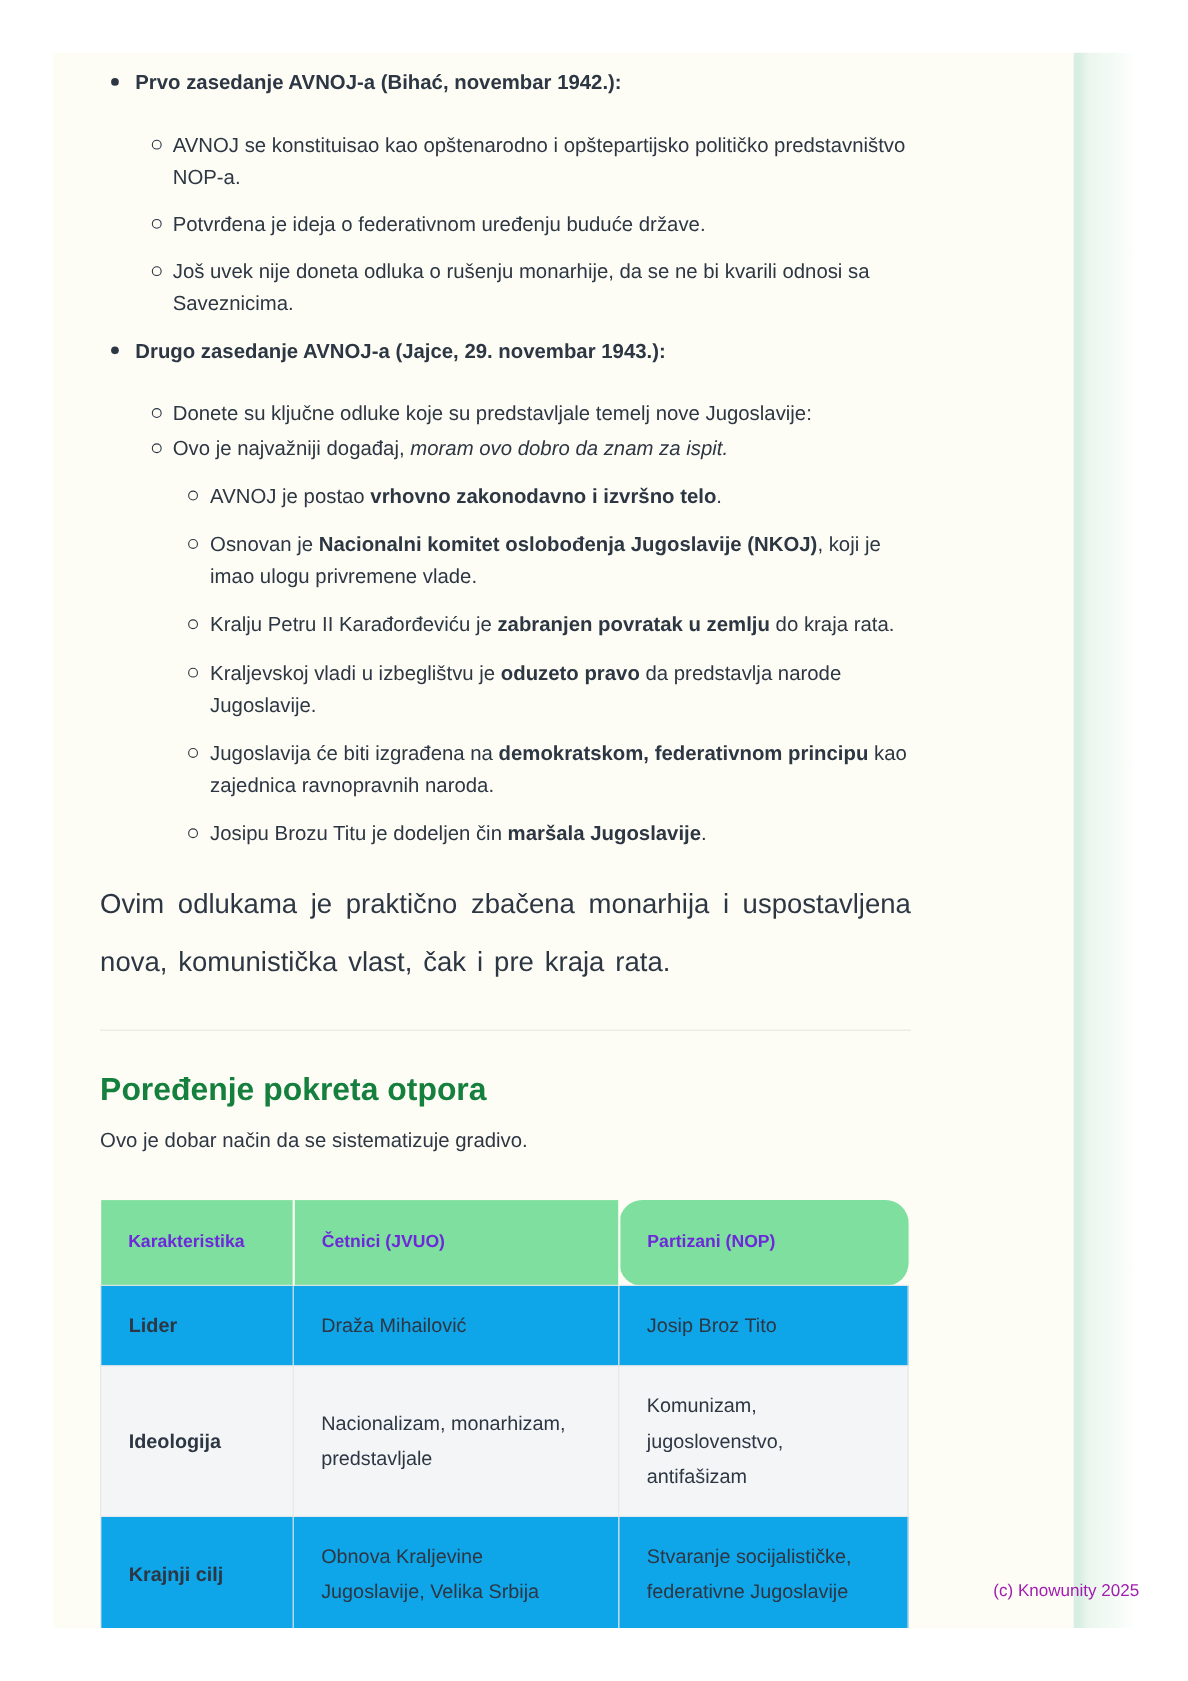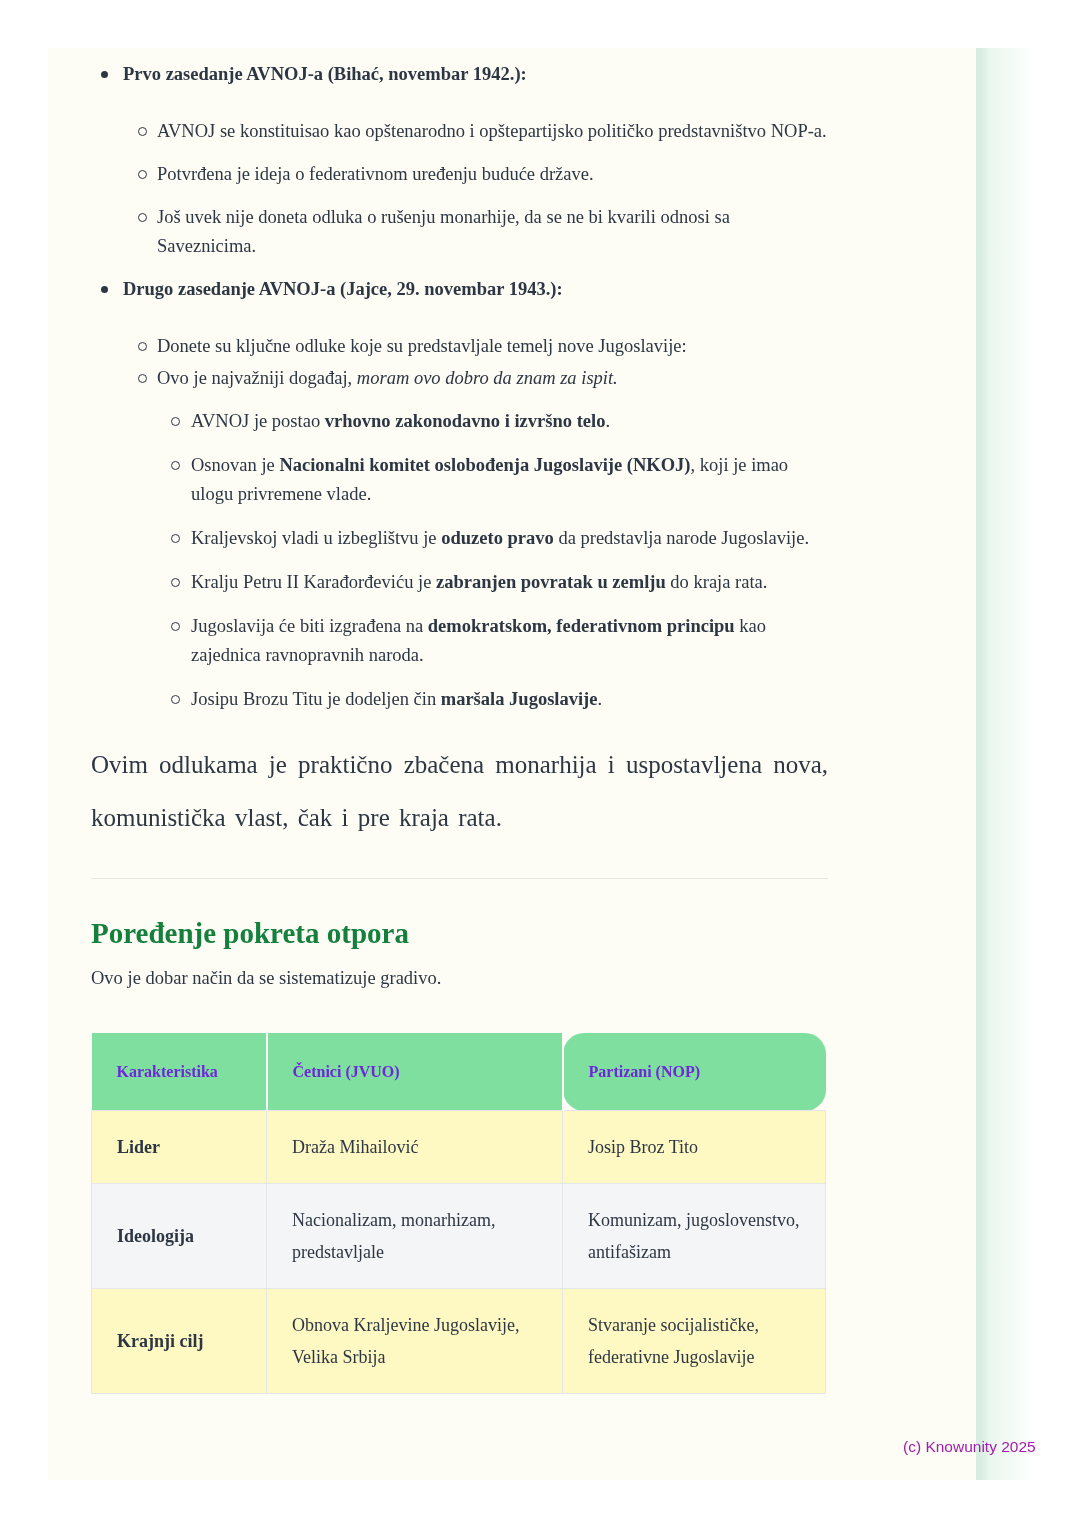--- a/index.html
+++ b/index.html
@@ -5,21 +5,21 @@
   html,body{margin:0;padding:0;}
   body{
     width:1080px;height:1528px;position:relative;overflow:hidden;
     background:#ffffff;color:#2d3643;
     font-family:"Liberation Sans","DejaVu Sans",sans-serif;
   }
   .page{
     position:absolute;left:48px;top:48px;width:928px;height:1432px;
     background:#fdfcf5;overflow:hidden;
   }
-  .content{margin-left:43px;width:737px;padding-top:12px;font-size:18.5px;line-height:29px;font-family:Liberation Serif, serif;}
+  .content{margin-left:43px;width:737px;padding-top:12px;font-size:18.5px;line-height:29px;}
 
   
   .li{position:relative;}
   .li .txt{display:block;}
   .l1{padding-left:32px;font-weight:700;margin:14px 0 28px;}
   .l1.first{margin-top:0;}
   .dot{position:absolute;left:10px;top:11px;width:7px;height:7px;background:#2d3643;border-radius:50%;}
   .l2{padding-left:66px;margin-bottom:14px;}
   .l2 .ring{left:47px;}
   .l2.tight{margin-bottom:3px;}
@@ -37,21 +37,21 @@
 
   table{border-collapse:collapse;margin-top:40px;width:734px;table-layout:fixed;}
   col.c1{width:175px;} col.c2{width:296px;} col.c3{width:263px;}
   th{
     background:#7fdf9f;color:#6d28d9;font-weight:700;text-align:left;
     font-size:16px;line-height:29px;padding:24px 25px;
     border-right:2px solid #fdfcf5;vertical-align:middle;
   }
   th:last-child{border-right:none;border-radius:21px;}
   td{
-    border:1px solid #e4e6e8;background:#fef9c3;
+    border:1px solid #e4e6e8;background:#0ea5e9;
     font-size:18px;line-height:32px;padding:20px 25px;vertical-align:middle;
   }
   tr.alt td{background:#f3f5f7;}
   td.lbl{font-weight:700;}
 
   .edge-strip{
     position:absolute;left:976px;top:48px;width:58px;height:1432px;
     background:linear-gradient(90deg,#d8eee2 0px,#d8eee2 5px,#ebf6ee 14px,#f2faf3 32px,#ffffff 100%);
   }
   .watermark{position:absolute;left:903px;top:1438px;font-size:15.5px;line-height:18px;color:#a21caf;}
@@ -94,25 +94,25 @@
     <div class="li l3">
       <span class="ring"></span>
       <span class="txt"><span>AVNOJ je postao </span><b>vrhovno zakonodavno i izvršno telo</b><span>.</span></span>
     </div>
     <div class="li l3">
       <span class="ring"></span>
       <span class="txt"><span>Osnovan je </span><b>Nacionalni komitet oslobođenja Jugoslavije (NKOJ)</b><span>, koji je imao ulogu privremene vlade.</span></span>
     </div>
     <div class="li l3">
       <span class="ring"></span>
-      <span class="txt"><span>Kraljevskoj vladi u izbeglištvu je </span><b>oduzeto pravo</b><span> da predstavlja narode Jugoslavije.</span></span>
+      <span class="txt"><span>Kralju Petru II Karađorđeviću je </span><b>zabranjen povratak u zemlju</b><span> do kraja rata.</span></span>
     </div>
     <div class="li l3">
       <span class="ring"></span>
-      <span class="txt"><span>Kralju Petru II Karađorđeviću je </span><b>zabranjen povratak u zemlju</b><span> do kraja rata.</span></span>
+      <span class="txt"><span>Kraljevskoj vladi u izbeglištvu je </span><b>oduzeto pravo</b><span> da predstavlja narode Jugoslavije.</span></span>
     </div>
     <div class="li l3">
       <span class="ring"></span>
       <span class="txt"><span>Jugoslavija će biti izgrađena na </span><b>demokratskom, federativnom principu</b><span> kao zajednica ravnopravnih naroda.</span></span>
     </div>
     <div class="li l3 last">
       <span class="ring"></span>
       <span class="txt"><span>Josipu Brozu Titu je dodeljen čin </span><b>maršala Jugoslavije</b><span>.</span></span>
     </div>
 

